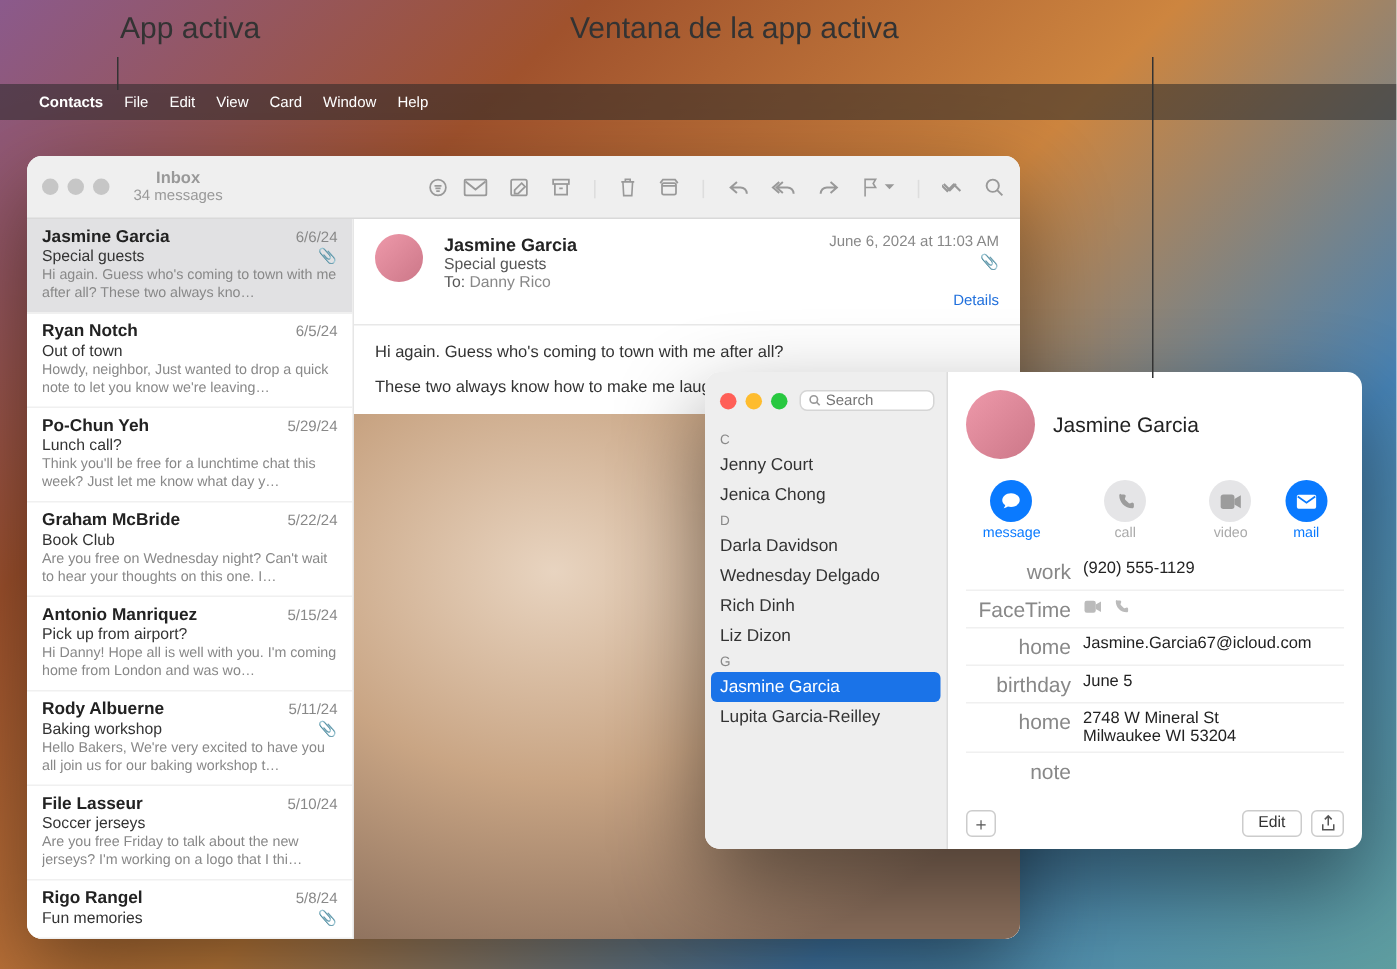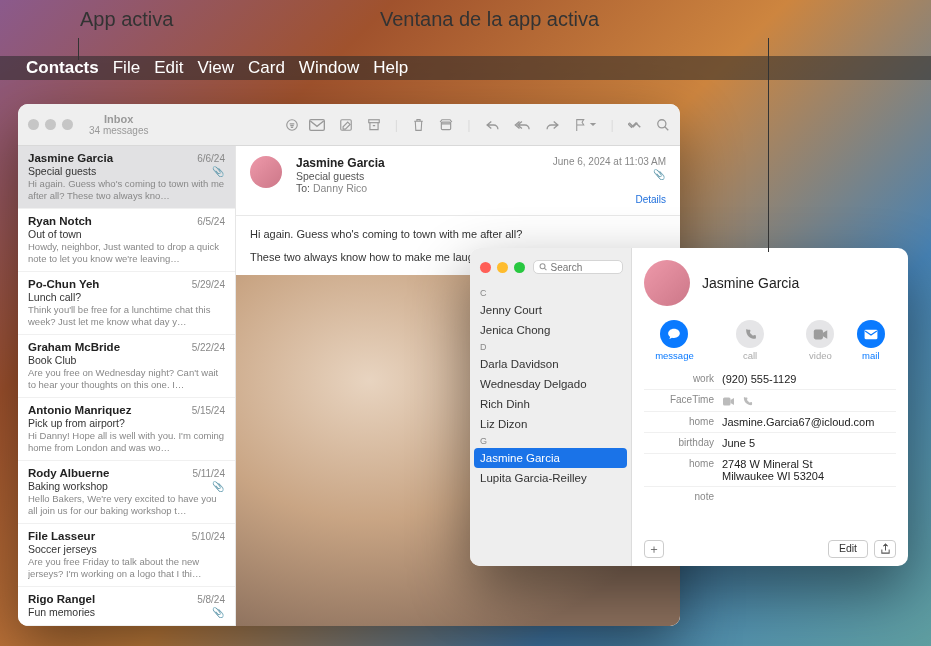--- a/index.html
+++ b/index.html
@@ -1,20 +1,20 @@
 <!DOCTYPE html>
 <html><head>
 <meta charset="utf-8">
 <style>
 * { margin: 0; padding: 0; box-sizing: border-box; font-family: -apple-system, "Helvetica Neue", Arial, sans-serif; }
 body { width: 931px; height: 646px; background: linear-gradient(135deg, #8b5a8c 0%, #a0522d 25%, #cd853f 50%, #4682b4 75%, #5f9ea0 100%); position: relative; overflow: hidden; }
 .callouts { position: absolute; top: 0; left: 0; right: 0; height: 56px; z-index: 100; }
 .callout { position: absolute; font-size: 20px; color: #333; }
 .callout-line { position: absolute; width: 1px; background: #333; }
-.menubar { position: absolute; top: 56px; left: 0; right: 0; height: 22px; background: rgba(40,40,40,0.55); display: flex; align-items: center; padding: 12px 12px; gap: 14px; color: #fff; font-size: 17px; z-index: 10; }
+.menubar { position: absolute; top: 56px; left: 0; right: 0; height: 22px; background: rgba(40,40,40,0.55); display: flex; align-items: center; padding: 12px 12px; gap: 14px; color: #fff; font-size: 10px; z-index: 10; }
 .menubar .apple { font-size: 13px; }
 .menubar .bold { font-weight: 600; }
 .mail-window { position: absolute; top: 104px; left: 18px; width: 662px; height: 522px; background: #fff; border-radius: 10px; box-shadow: 0 25px 60px rgba(0,0,0,0.45); overflow: hidden; display: flex; flex-direction: column; z-index: 5; }
 .mail-toolbar { height: 42px; background: #efefef; border-bottom: 1px solid #d9d9d9; display: flex; align-items: center; padding: 0 10px; gap: 10px; }
 .traffic { display: flex; gap: 6px; }
 .dot { width: 11px; height: 11px; border-radius: 50%; }
 .dot.gray { background: #c6c6c6; }
 .dot.red { background: #ff5f57; }
 .dot.yellow { background: #febc2e; }
 .dot.green { background: #28c840; }
@@ -57,21 +57,21 @@
 .card-name { font-size: 14px; font-weight: 500; color: #222; }
 .card-actions { display: flex; justify-content: space-around; margin: 14px 0 8px 0; }
 .action-btn { display: flex; flex-direction: column; align-items: center; gap: 2px; font-size: 9.5px; }
 .action-btn .circle { width: 28px; height: 28px; border-radius: 50%; background: #e5e5e7; display: flex; align-items: center; justify-content: center; font-size: 12px; color: #888; }
 .action-btn.blue .circle { background: #0a7aff; color: #fff; }
 .action-btn.blue { color: #0a7aff; }
 .action-btn.gray { color: #aaa; margin-left: 20px; }
 .card-fields { font-size: 11px; color: #333; flex: 1; }
 .field-row { display: grid; grid-template-columns: 70px 1fr; gap: 8px; padding: 4px 0; border-top: 1px solid #f0f0f0; }
 .field-row:first-child { border-top: none; }
-.field-row .label { text-align: right; color: #888; font-size: 10px; }
+.field-row .label { text-align: right; color: #888; font-size: 14px; }
 .field-row .value { color: #222; }
 .field-row .ft-icons { color: #bbb; font-size: 11px; letter-spacing: 4px; }
 .card-footer { display: flex; justify-content: space-between; align-items: center; padding-top: 6px; }
 .plus { width: 20px; height: 18px; border: 1px solid #ccc; border-radius: 4px; background: #fff; font-size: 12px; color: #555; display: flex; align-items: center; justify-content: center; }
 .footer-r { display: flex; gap: 6px; }
 .edit-btn { border: 1px solid #ccc; border-radius: 4px; background: #fff; font-size: 10.5px; padding: 1px 10px; color: #333; }
 .share-btn { border: 1px solid #ccc; border-radius: 4px; background: #fff; width: 22px; height: 18px; display: flex; align-items: center; justify-content: center; font-size: 10px; color: #555; }
 svg { display: block; }
 .icon-btn { display:flex; align-items:center; }
 </style>

